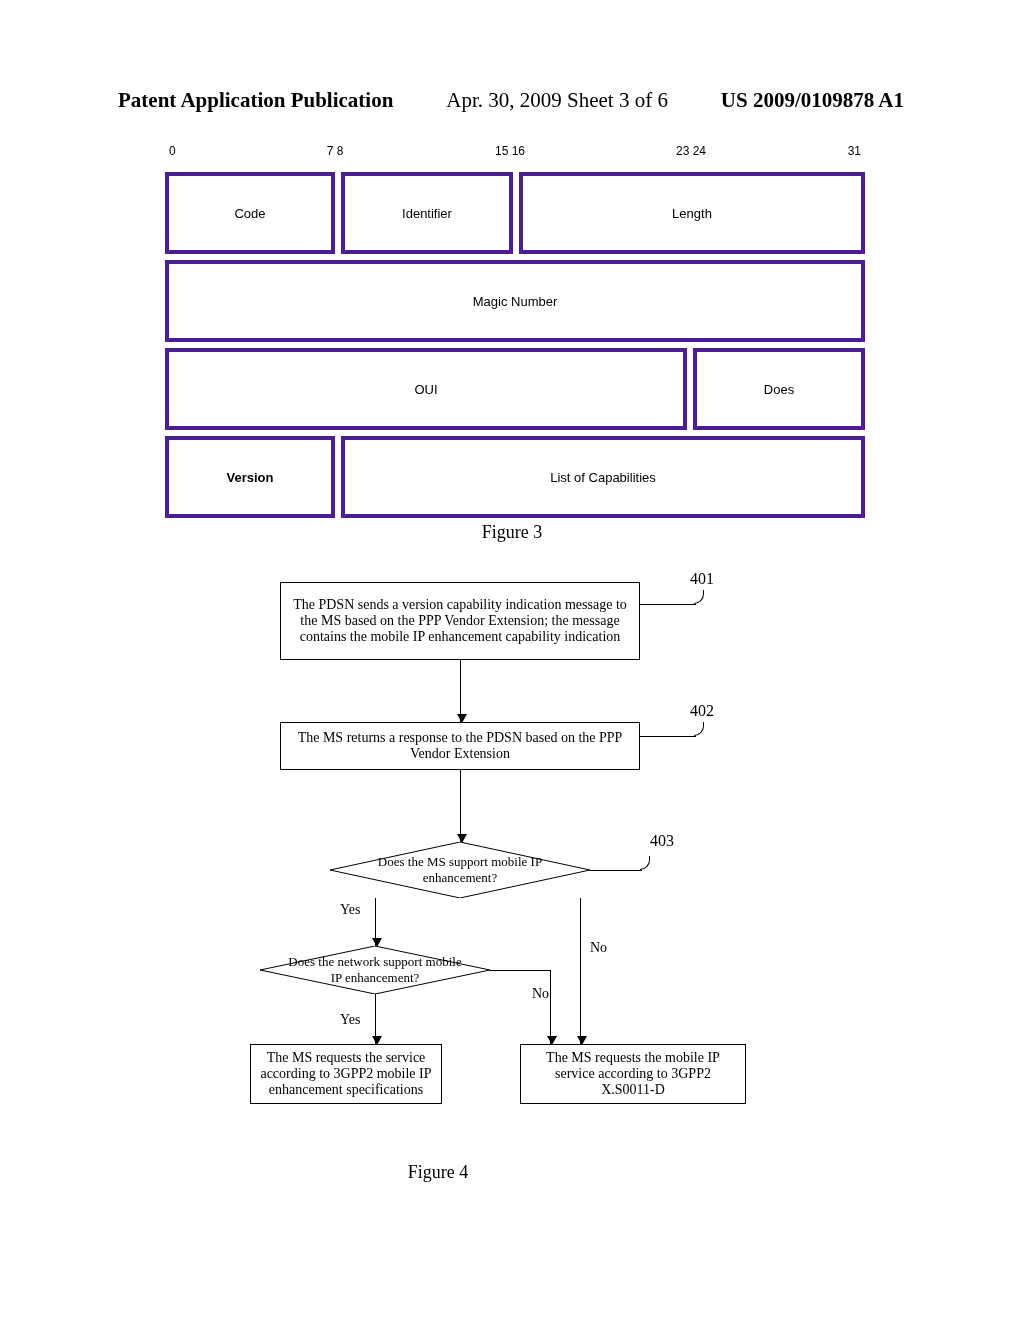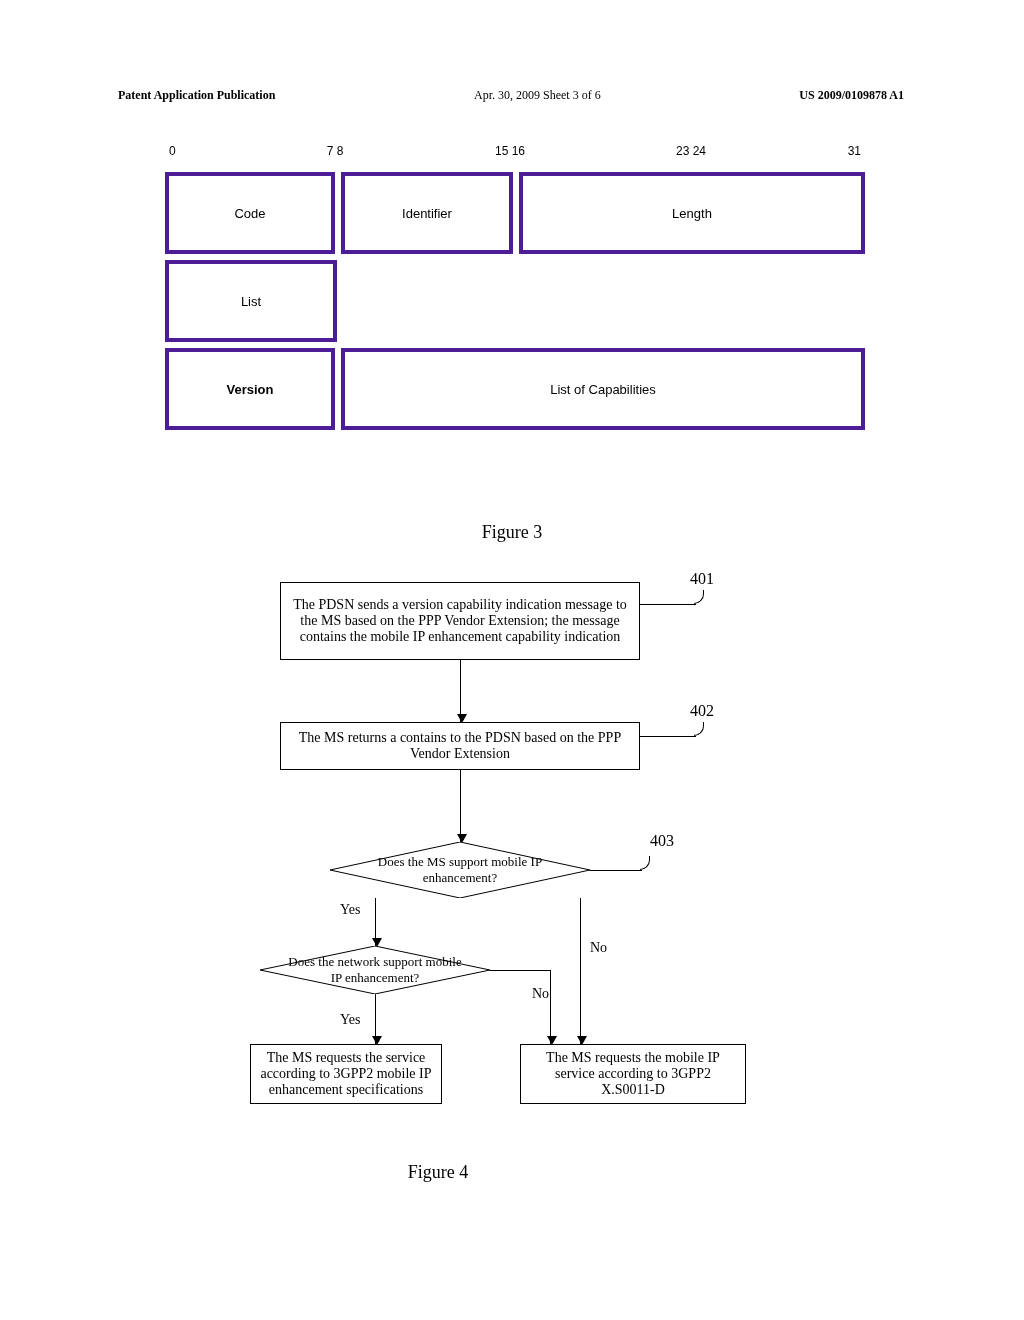--- a/index.html
+++ b/index.html
@@ -11,21 +11,21 @@
     height: 1320px;
     position: relative;
   }
   .header {
     position: absolute;
     top: 88px;
     left: 118px;
     right: 120px;
     display: flex;
     justify-content: space-between;
-    font-size: 12px;
+    font-size: 21px;
     font-weight: bold;
     align-items: flex-end;
   }
   .header .center { font-weight: normal; }
 
   
   .packet {
     position: absolute;
     top: 144px;
     left: 165px;
@@ -202,42 +202,46 @@
     <span class="bit-2324">23 24</span>
     <span class="bit-31">31</span>
   </div>
 
   <div class="pkt-row">
     <div class="pkt-cell w-code">Code</div>
     <div class="pkt-cell w-ident">Identifier</div>
     <div class="pkt-cell w-length">Length</div>
   </div>
   <div class="pkt-row">
-    <div class="pkt-cell w-kind">List</div>
+    <div class="pkt-cell w-full">Magic Number</div>
+  </div>
+  <div class="pkt-row">
+    <div class="pkt-cell w-oui">OUI</div>
+    <div class="pkt-cell w-kind">Does</div>
   </div>
   <div class="pkt-row">
     <div class="pkt-cell w-version">Version</div>
     <div class="pkt-cell w-listcap">List of  Capabilities</div>
   </div>
 </div>
 
 <div class="fig-caption cap3">Figure 3</div>
 
 <div class="flowchart">
 
   <div class="step-box step-401">The PDSN sends a version capability indication message to the MS based on the PPP Vendor Extension; the message contains the mobile IP enhancement capability indication</div>
   <div class="callout-line callout-401"></div>
   <div class="callout-hook hook-401"></div>
   <div class="step-label lbl-401">401</div>
 
   <div class="arrow-v arr-401-402">
       <div class="head"></div>
     </div>
 
-  <div class="step-box step-402">The MS returns a contains to the PDSN based on the PPP Vendor Extension</div>
+  <div class="step-box step-402">The MS returns a response to the PDSN based on the PPP Vendor Extension</div>
   <div class="callout-line callout-402"></div>
   <div class="callout-hook hook-402"></div>
   <div class="step-label lbl-402">402</div>
 
   <div class="arrow-v arr-402-403">
       <div class="head"></div>
     </div>
 
   <div class="diamond d-403">
     <svg width="260" height="56">

